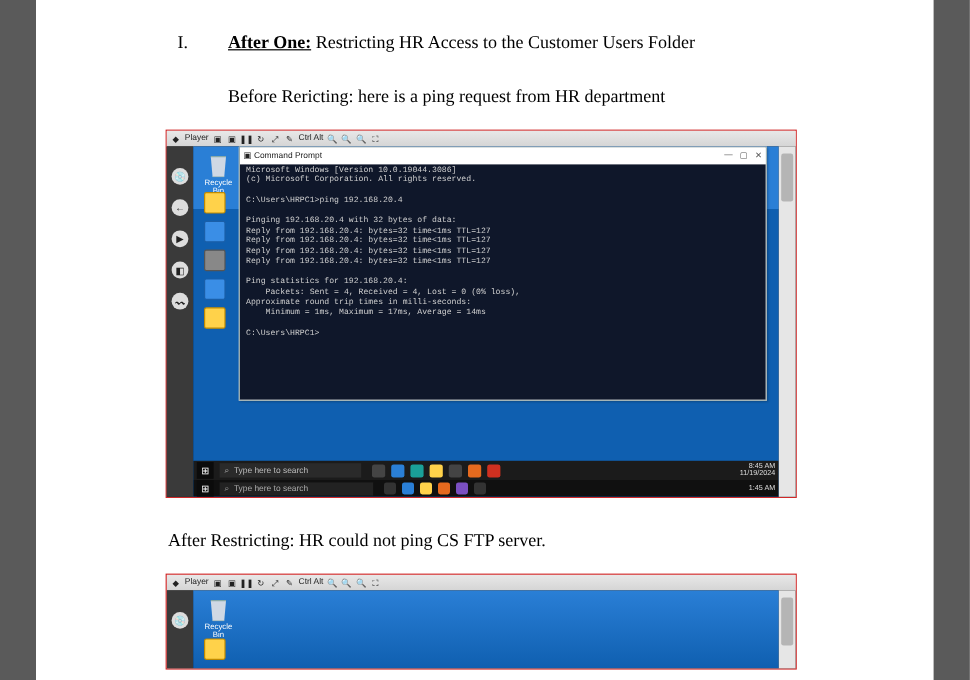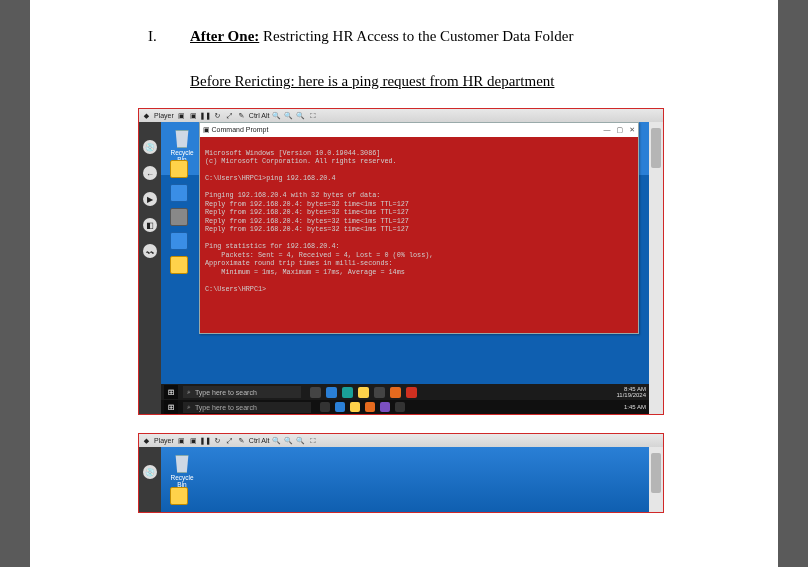--- a/index.html
+++ b/index.html
@@ -34,21 +34,20 @@
     text-align: left;
   }
   .issue-title {
     font-weight: bold;
     text-decoration: underline;
   }
   .issue-rest { font-weight: normal; }
   .before-line {
     margin-left: 120px;
     margin-top: 28px;
-    text-decoration: underline;
   }
   .after-line {
     margin-left: 70px;
     margin-top: 28px;
     margin-bottom: 12px;
   }
 
   
   .shot {
     width: 524px;
@@ -122,25 +121,25 @@
     box-shadow:1px 1px 2px rgba(0,0,0,.3);
     display:flex;flex-direction:column;
   }
   .cmdwin-title {
     height:14px;background:#fff;
     display:flex;align-items:center;justify-content:space-between;
     padding:0 3px;font-size:7px;color:#222;
   }
   .cmdwin-title .right { display:flex;gap:6px;color:#555;}
   .cmd-body {
-    flex:1;background:#b91c1c;color:#cfcfcf;
+    flex:1;background:#0f172a;color:#cfcfcf;
     font-family:"Consolas","Courier New",monospace;
     font-size:6.8px;line-height:1.25;
     white-space:pre;
-    padding:12px 5px;
+    padding:1px 5px;
     overflow:hidden;
   }
 
   
   .inner-taskbar {
     position:absolute;left:0;right:0;bottom:14px;height:16px;
     background:#1b1b1b;display:flex;align-items:center;
     padding:0 3px;gap:5px;font-size:7px;color:#ddd;
   }
   .start-btn {
@@ -189,21 +188,21 @@
   }
 </style>
 </head>
 <body>
 
 <div class="page">
 
   <div class="issue-row">
     <span class="roman">I.</span>
     <span>
-      <span class="issue-title">After One:</span><span class="issue-rest"> Restricting HR Access to the Customer Data Folder</span>
+      <span class="issue-title">After One:</span><span class="issue-rest"> Restricting HR Access to the Customer Users Folder</span>
     </span>
   </div>
 
   <div class="before-line">Before Rericting: here is a ping request from HR department</div>
 
   <div class="shot shot1">
     <div class="shot-topbar">
       <span class="tb-icon">◆</span>
       <span>Player</span>
       <span class="tb-icon">▣</span>
@@ -316,20 +315,21 @@
           </span>
         </div>
       </div>
 
       <div class="shot-right">
         <div class="thumb"></div>
       </div>
     </div>
   </div>
 
+  <div class="after-line">After Restricting: HR could not ping CS FTP server.</div>
 
   <div class="shot shot2">
     <div class="shot-topbar">
       <span class="tb-icon">◆</span>
       <span>Player</span>
       <span class="tb-icon">▣</span>
       <span class="tb-icon">▣</span>
       <span class="tb-icon">❚❚</span>
       <span class="tb-icon">↻</span>
       <span class="tb-icon">⤢</span>

